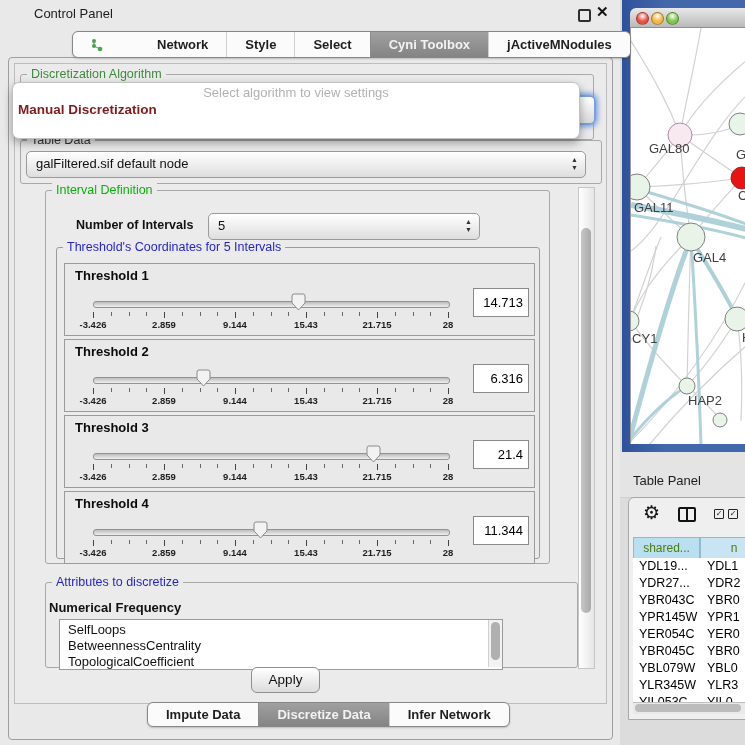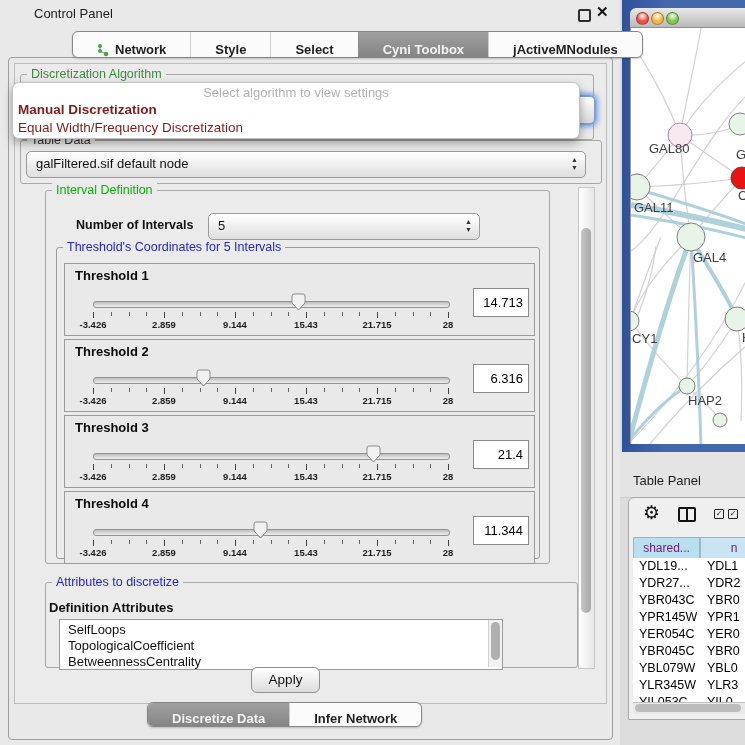--- a/index.html
+++ b/index.html
@@ -15,21 +15,21 @@
   .float-btn{ position:absolute; left:578px; top:9px; width:9px; height:9px; border:2px solid #2e2e2e; border-radius:2px; }
   .close-btn{ position:absolute; left:596px; top:3px; font-size:15px; font-weight:bold; color:#111; }
   .close-btn::before{ content:"✕"; }
 
   .cp-outer{ position:absolute; left:8px; top:57px; width:603px; height:681px; border:1px solid #9e9e9e; border-radius:4px; }
   .cp-inner{ position:absolute; left:14px; top:63px; width:591px; height:639px; border:1px solid #bdbdbd; background:#ebebeb; }
 
   
   .tabbar{ position:absolute; display:inline-flex; border:1px solid #878787; border-radius:6px; overflow:hidden;
            background:#fbfbfb; box-shadow:0 1px 2px rgba(0,0,0,.2); height:25px; z-index:5; }
-  .seg{ display:flex; align-items:flex-end; padding:0 24px; font-size:13px; font-weight:bold; color:#1e1e1e; border-left:1px solid #cfcfcf; white-space:nowrap; }
+  .seg{ display:flex; align-items:center; padding:0 18px; font-size:13px; font-weight:bold; color:#1e1e1e; border-left:1px solid #cfcfcf; white-space:nowrap;gap:48px; }
   .seg:first-child{ border-left:none; }
   .seg.sel{ background:linear-gradient(#a0a0a0,#848484); color:#f3f3f3; border-left-color:#8a8a8a; }
   .neticon{ margin-right:5px; }
 
   
   .group{ position:absolute; border:1px solid #a8a8a8; border-radius:3px; z-index:1; }
   .gtitle{ position:absolute; left:6px; top:-8px; font-size:12.5px; background:#ebebeb; padding:0 4px; white-space:nowrap; }
   .gt-green{ color:#0cb00c; }
   .gt-blue{ color:#2525d0; }
   .gt-dark{ color:#333; }
@@ -101,21 +101,21 @@
   .tp-title{ position:absolute; left:13px; top:21px; font-size:13px; color:#1c1c1c; }
 
   .twin{ position:absolute; left:8px; top:497px; width:140px; height:221px; background:#efefef;
          border:1px solid #a8a8a8; border-top-left-radius:6px; }
   .gear{ position:absolute; left:14px; top:3px; font-size:19px; color:#111; }
   .gear::before{ content:"⚙"; }
   .spliticon{ position:absolute; left:49px; top:9px; width:14px; height:11px; border:2px solid #111; border-radius:2px; }
   .spliticon::before{ content:""; position:absolute; left:6px; top:0; width:2px; height:11px; background:#111; }
   .cbicon{ position:absolute; top:11px; width:8px; height:8px; border:1.5px solid #222; border-radius:1px; font-size:8px; line-height:8px; text-align:center; color:#222; }
   .cbicon::before{ content:"✓"; }
-  .th-cell{ position:absolute; top:39px; height:20px; line-height:20px; text-align:center; font-size:12px; color:#701a75;
+  .th-cell{ position:absolute; top:39px; height:20px; line-height:20px; text-align:center; font-size:12px; color:#4d7c0f;
             border:1px solid #93b9cb; }
   .th1{ left:4px; width:65px; background:#b9dff0; }
   .th2{ left:71px; width:66px; background:#c9e5f3; }
   .rows{ position:absolute; left:4px; top:60px; width:134px; height:144px; background:#fff; overflow:hidden; }
   .trow{ height:17px; line-height:17px; font-size:12.5px; color:#000; position:relative; }
   .tc1{ position:absolute; left:6px; }
   .tc2{ position:absolute; left:74px; }
   .hscroll{ position:absolute; left:4px; top:204px; width:134px; height:11px; background:#e9e9e9; border-top:1px solid #c0c0c0; }
   .hscroll .thumb{ position:absolute; left:2px; top:1px; width:106px; height:8px; background:#bcbcbc; border-radius:5px; }
 </style>
@@ -319,50 +319,52 @@
               <div class="ticklab" style="left: 287px;">21.715</div>
               <div class="ticklab" style="left: 358px;">28</div>
               <div class="thr-value">11.344</div>
             </div>
           </div>
       </div>
     </div>
 
     <div class="group" style="left:45px; top:582px; width:503px; height:84px;padding-left:28px;">
       <span class="gtitle gt-blue">Attributes to discretize</span>
-      <span style="position:absolute; left:3px; top:17px; font-weight:bold; font-size:13px;">Definition Attributes</span>
+      <span style="position:absolute; left:3px; top:17px; font-weight:bold; font-size:13px;">Numerical Frequency</span>
       <div class="attr-list">
         <div class="attr-item">SelfLoops</div>
+          <div class="attr-item">BetweennessCentrality</div>
           <div class="attr-item">TopologicalCoefficient</div>
-          <div class="attr-item">BetweennessCentrality</div>
           <div class="attr-sb">
             <div class="thumb"></div>
           </div>
       </div>
     </div>
 
     <div class="vscroll">
       <div class="thumb"></div>
     </div>
 
     <div class="apply-btn">Apply</div>
 
     <div class="tabbar" style="left:147px; top:702px; height:23px;">
+        <div class="seg">
+          <span>Impute Data</span>
+        </div>
         <div class="seg sel">
           <span>Discretize Data</span>
         </div>
         <div class="seg">
           <span>Infer Network</span>
         </div>
       </div>
 
     <div class="popup">
       <div class="prompt">Select algorithm to view settings</div>
       <div class="opt bold">Manual Discretization</div>
-      <div class="opt">Equal Width/Frequency Discretization</div>
     </div>
   </div>
 
   <div class="right">
     <div class="desktop"></div>
 
     <div class="netwin">
       <div class="nettitle">
           <div class="light" style="left: 6px; background: radial-gradient(circle at 50% 28%, rgba(255, 255, 255, 0.9), rgb(238, 80, 69) 55%);"></div>
           <div class="light" style="left: 21px; background: radial-gradient(circle at 50% 28%, rgba(255, 255, 255, 0.9), rgb(245, 183, 61) 55%);"></div>

